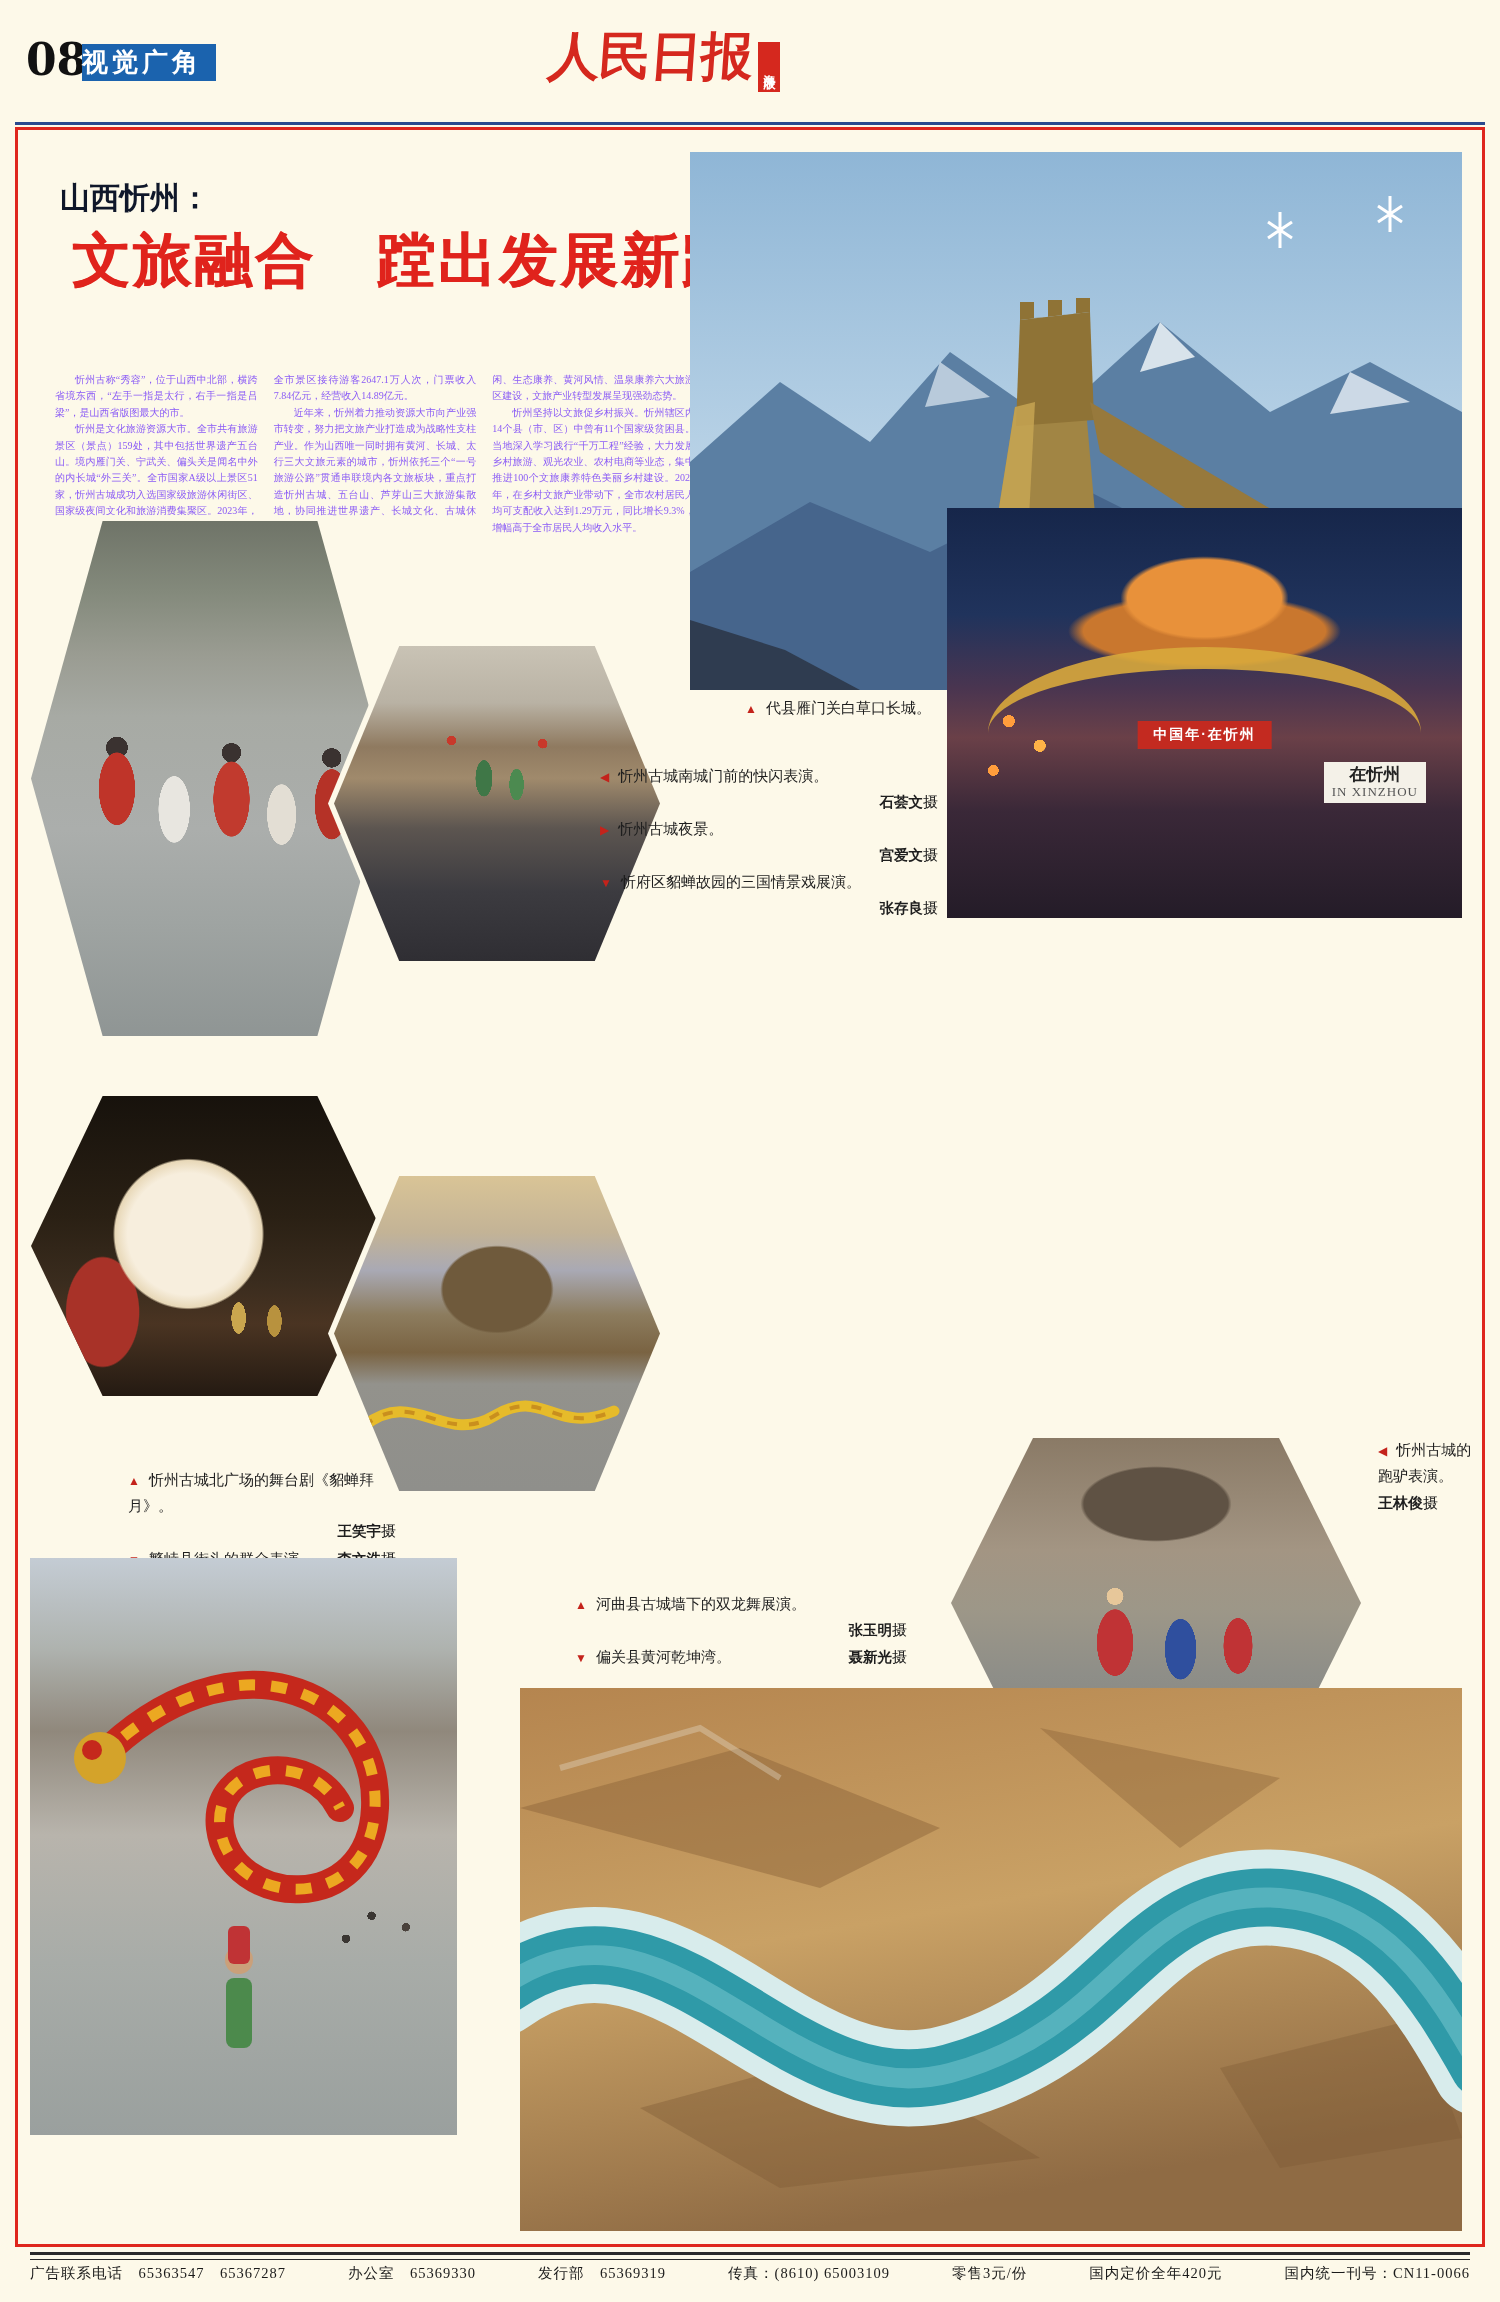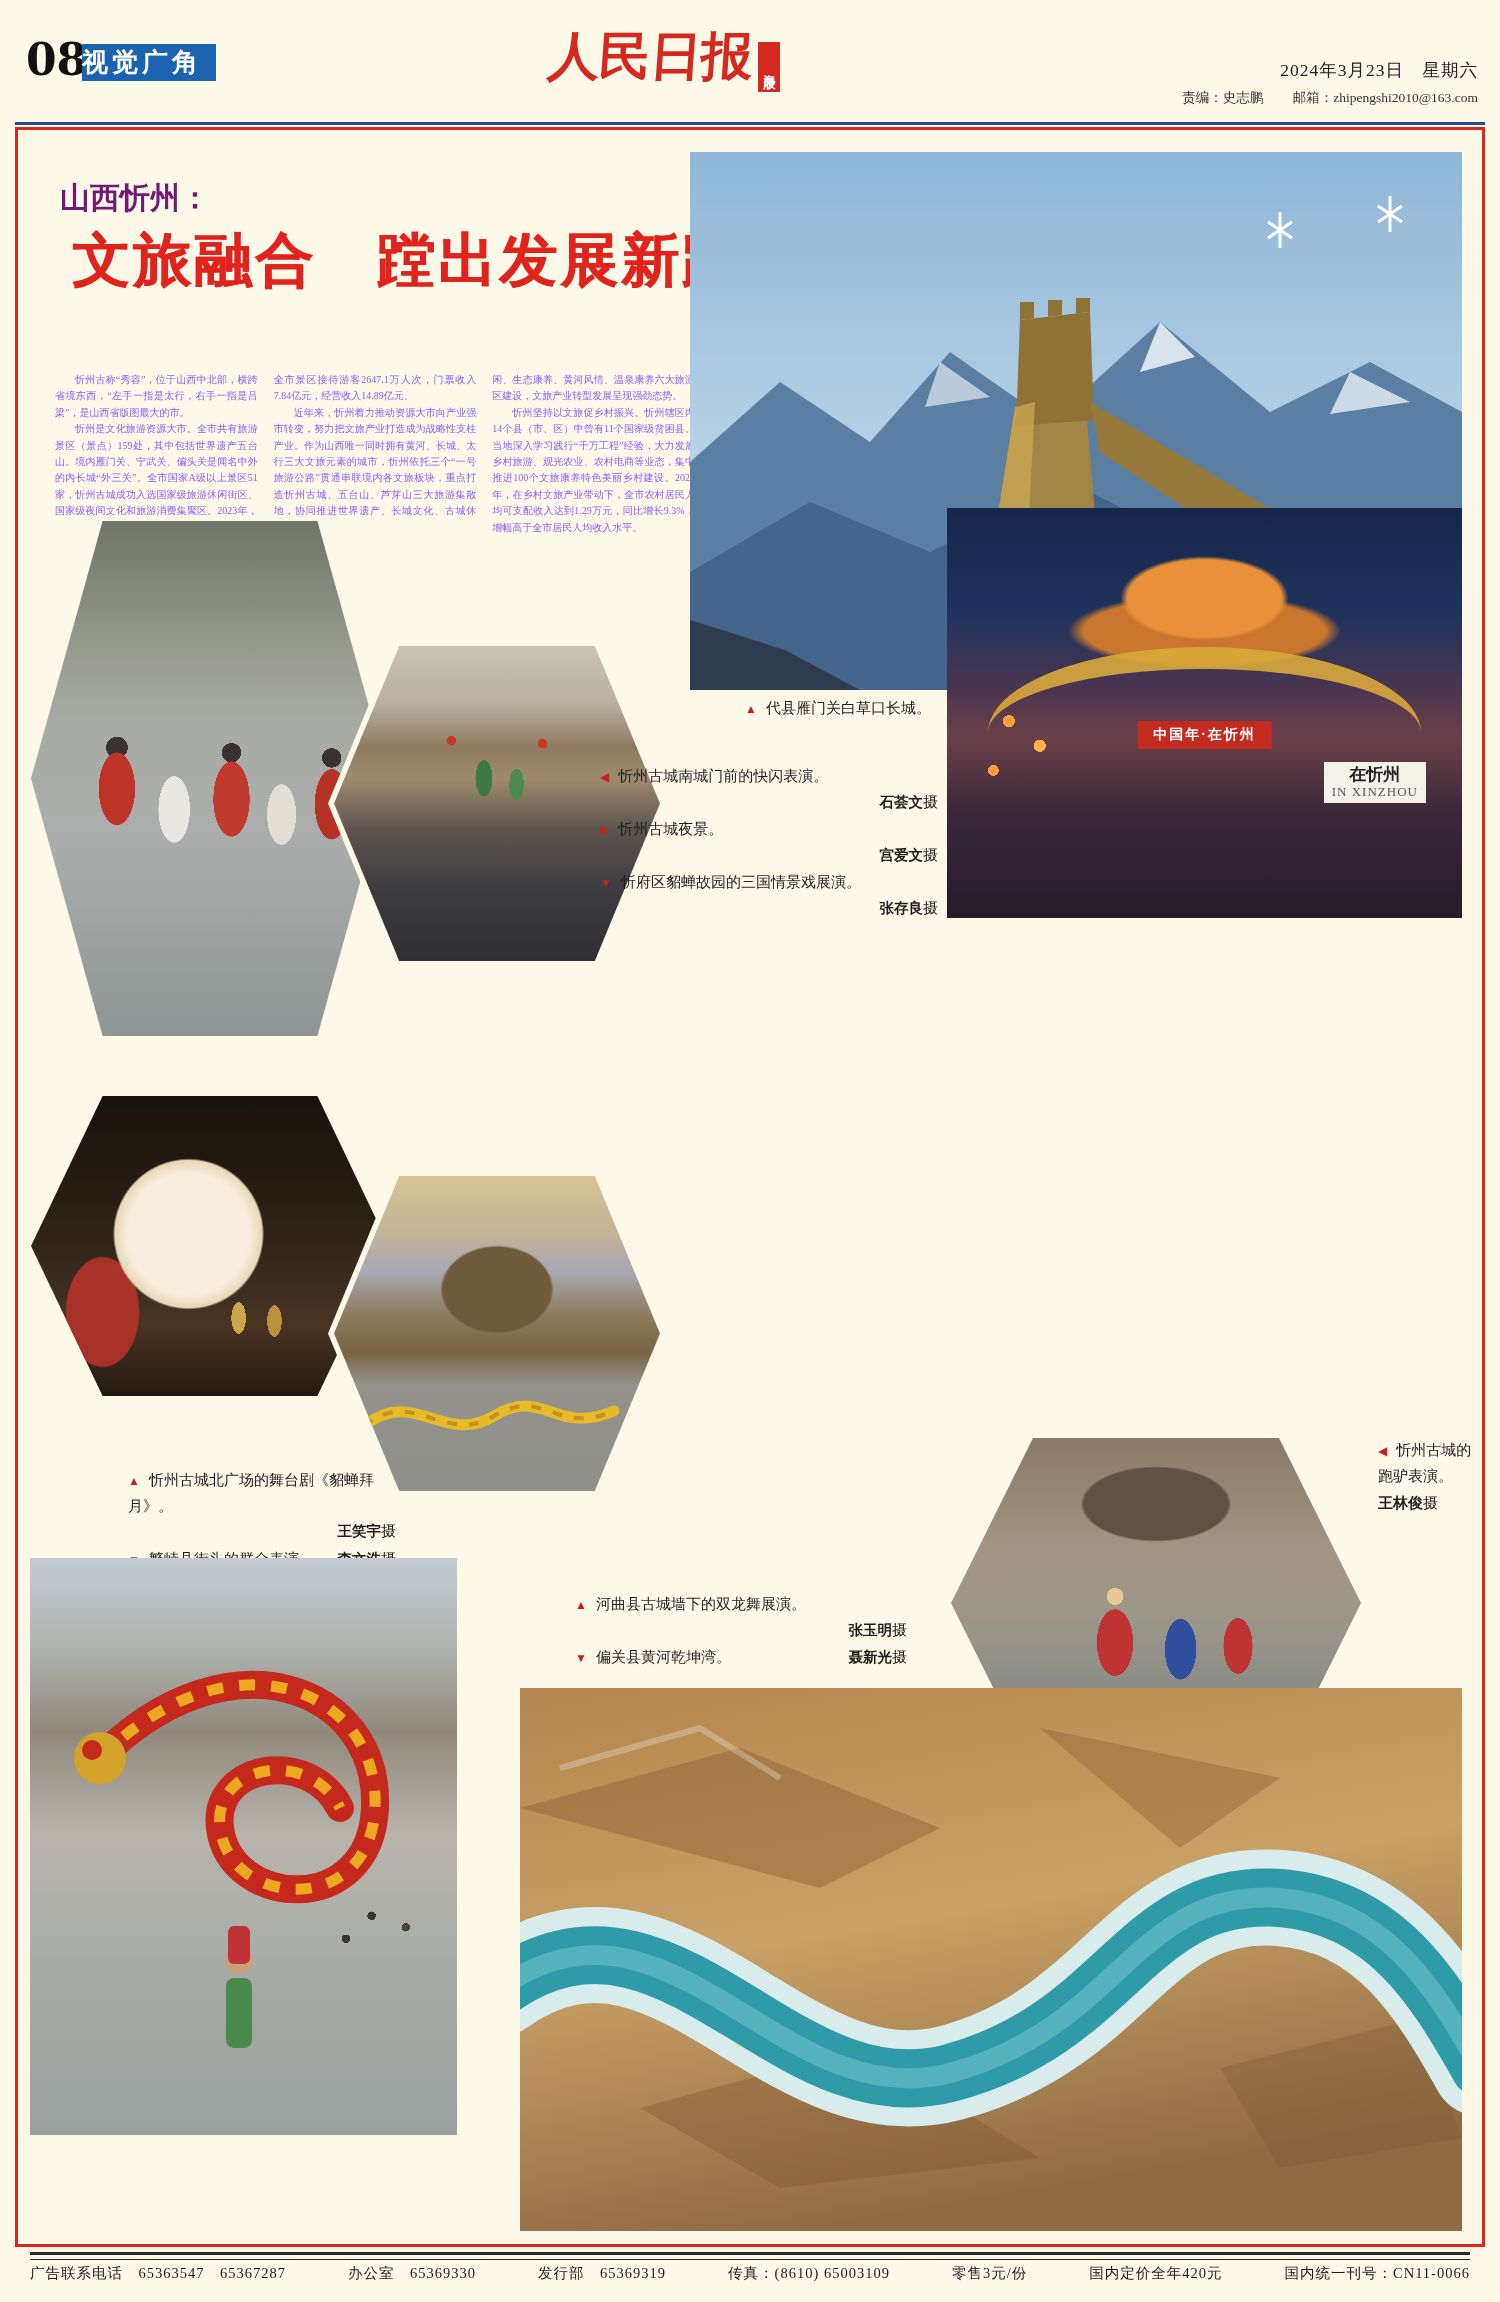--- a/index.html
+++ b/index.html
@@ -14,21 +14,21 @@
   .masthead{font-family:"DejaVu Serif",serif;font-weight:900;font-size:52px;line-height:1.0;color:#d5281e;letter-spacing:-1px;transform:skewX(-4deg);}
   .edition-badge{margin-left:6px;margin-top:12px;width:22px;height:50px;background:#d5281e;color:#fff;writing-mode:vertical-rl;text-orientation:upright;font-family:"Liberation Sans",sans-serif;font-size:12px;font-weight:bold;display:flex;align-items:center;justify-content:center;letter-spacing:2px;}
   .head-right{right:22px;top:58px;text-align:right;color:#222;}
   .date-line{font-size:17.5px;letter-spacing:1px;}
   .editor-line{margin-top:7px;font-size:13.5px;color:#333;}
   .editor-line span{margin-left:26px;}
   .navy-rule{left:15px;top:122px;width:1470px;height:3px;background:#2b4a8e;}
   .red-frame{left:15px;top:127px;width:1464px;height:2114px;border:3px solid #df261d;}
 
   
-  .kicker{left:60px;top:178px;font-family:"Liberation Sans",sans-serif;font-weight:bold;font-size:30px;color:#701a75;}
+  .kicker{left:60px;top:178px;font-family:"Liberation Sans",sans-serif;font-weight:bold;font-size:30px;color:#0f172a;}
   .headline{left:72px;top:222px;font-family:"Liberation Sans",sans-serif;font-weight:900;font-size:58px;color:#e0231c;letter-spacing:3px;white-space:pre;text-shadow:1px 0 0 #e0231c;}
   .byline{left:55px;top:330px;width:600px;text-align:center;font-size:19px;color:#222;}
   .byline b{margin-left:14px;font-family:"Liberation Sans",sans-serif;font-size:19px;}
   .article-body{left:55px;top:372px;width:640px;height:402px;column-count:3;column-gap:16px;font-size:10px;line-height:1.64;text-align:justify;color:#8b5cf6;}
   .article-body p{margin:0;text-indent:2em;}
 
   
   .photo{overflow:hidden;}
   .hex{background:#fdf9e9;clip-path:polygon(20% 0,80% 0,100% 50%,80% 100%,20% 100%,0 50%);}
   .hex .ph{position:absolute;inset:6px;clip-path:polygon(20% 0,80% 0,100% 50%,80% 100%,20% 100%,0 50%);}
@@ -59,27 +59,20 @@
 
 <div id="page">
 
   <div class="abs pageno">08</div>
   <div class="abs section-box">
     <span>视觉广角</span>
   </div>
   <div class="abs masthead-wrap">
     <div class="masthead">人民日报</div>
     <div class="edition-badge">海外版</div>
-  </div>
-  <div class="abs head-right">
-    <div class="date-line">2024年3月23日　星期六</div>
-    <div class="editor-line">
-      <span style="margin-left:0">责编：史志鹏</span>
-      <span>邮箱：zhipengshi2010@163.com</span>
-    </div>
   </div>
   <div class="abs navy-rule"></div>
   <div class="abs red-frame"></div>
 
   <div class="abs kicker">山西忻州：</div>
   <div class="abs headline">文旅融合　蹚出发展新路</div>
   <div class="abs article-body">
     <p>忻州古称“秀容”，位于山西中北部，横跨省境东西，“左手一指是太行，右手一指是吕梁”，是山西省版图最大的市。</p>
     <p>忻州是文化旅游资源大市。全市共有旅游景区（景点）159处，其中包括世界遗产五台山。境内雁门关、宁武关、偏头关是闻名中外的内长城“外三关”。全市国家A级以上景区51家，忻州古城成功入选国家级旅游休闲街区、国家级夜间文化和旅游消费集聚区。2023年，全市景区接待游客2647.1万人次，门票收入7.84亿元，经营收入14.89亿元。</p>
     <p>近年来，忻州着力推动资源大市向产业强市转变，努力把文旅产业打造成为战略性支柱产业。作为山西唯一同时拥有黄河、长城、太行三大文旅元素的城市，忻州依托三个“一号旅游公路”贯通串联境内各文旅板块，重点打造忻州古城、五台山、芦芽山三大旅游集散地，协同推进世界遗产、长城文化、古城休闲、生态康养、黄河风情、温泉康养六大旅游区建设，文旅产业转型发展呈现强劲态势。</p>

